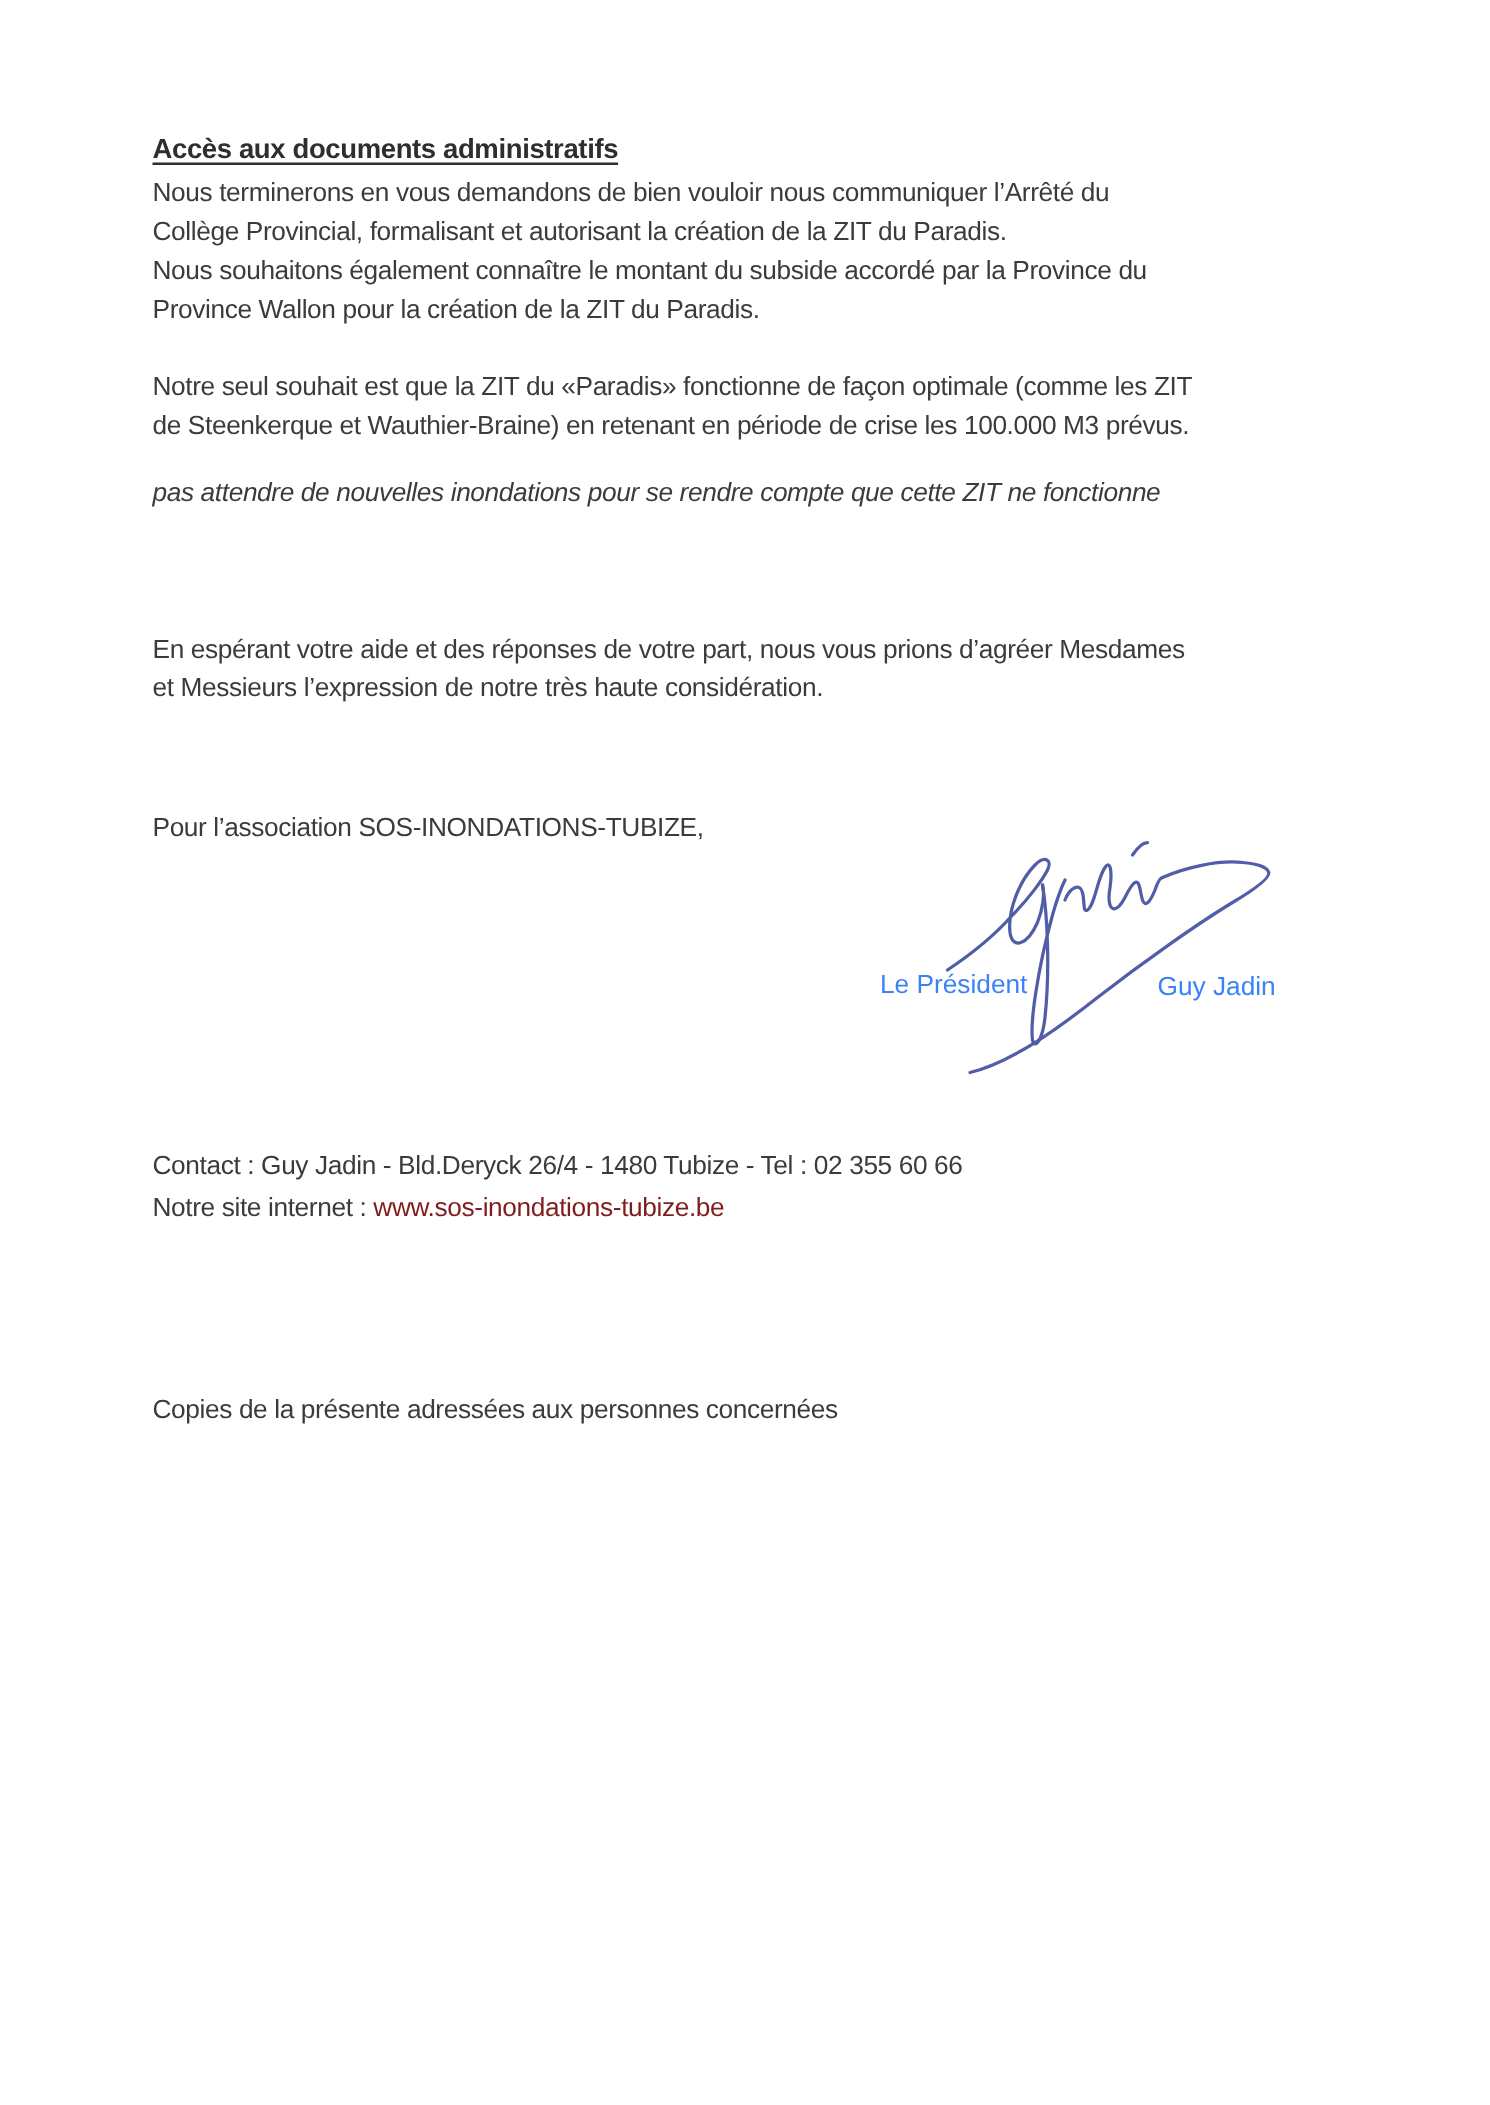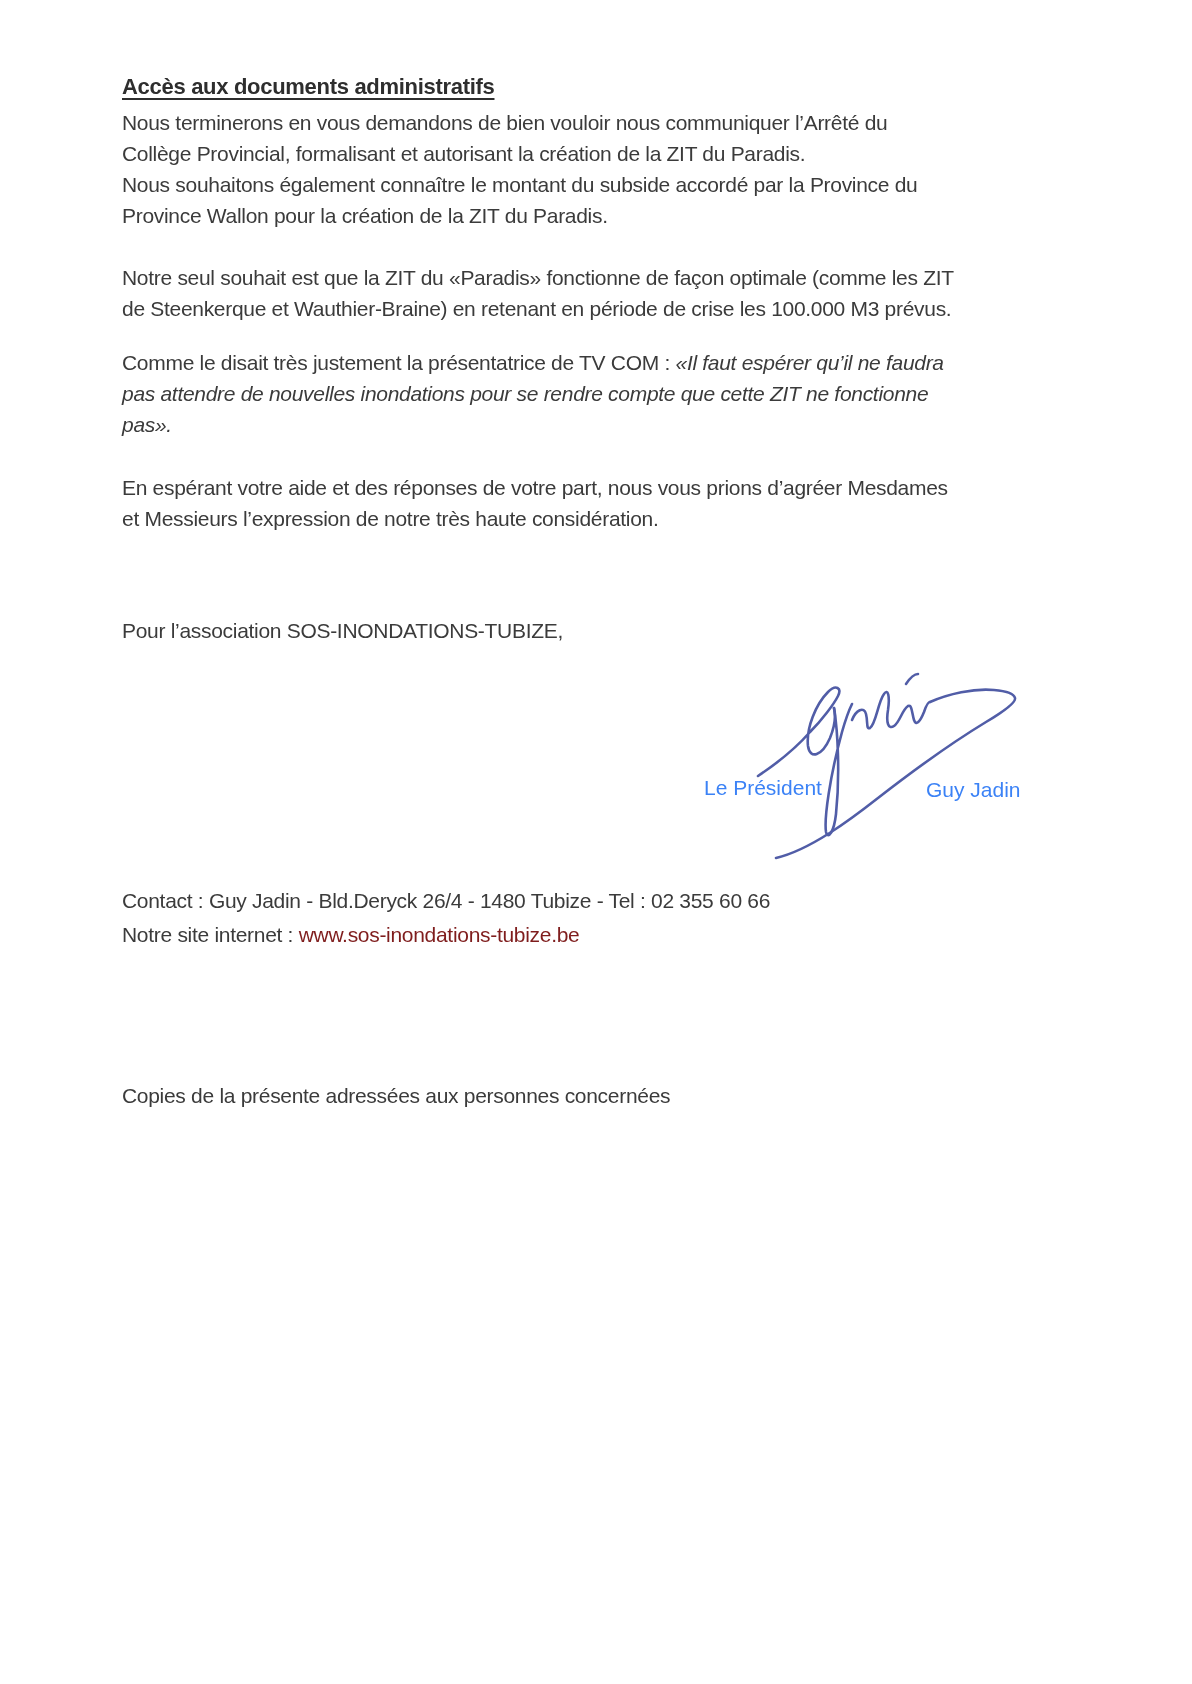--- a/index.html
+++ b/index.html
@@ -2,21 +2,21 @@
 <html><head>
 <meta charset="utf-8">
 <style>
   html,body{margin:0;padding:0;background:#ffffff;}
   body{
     width:1192px;height:1684px;position:relative;overflow:hidden;
     font-family:"Liberation Sans", sans-serif;
     color:#3b3b3b;
   }
   .page{position:absolute;inset:0;background:#ffffff;}
-  .txt{position:absolute;font-size:21px;line-height:31px;letter-spacing:-0.3px;color:#3b3b3b;}
+  .txt{position:absolute;font-size:21px;line-height:31px;letter-spacing:-0.3px;color:#3b3b3b;margin-top:32px;}
   .line{white-space:nowrap;}
   .heading{
     font-size:22px;font-weight:bold;color:#2e2e2e;
     text-decoration:underline;text-decoration-thickness:2px;text-underline-offset:4px;
     white-space:nowrap;
   }
   .italic{font-style:italic;}
   .link{
     color:#7f1d1d;cursor:pointer;
   }
@@ -36,23 +36,21 @@
     <div class="line">Nous souhaitons également connaître le montant du subside accordé par la Province du</div>
     <div class="line">Province Wallon pour la création de la ZIT du Paradis.</div>
   </div>
 
   <div class="txt" style="left:122px;top:262px;">
     <div class="line">Notre seul souhait est que la ZIT du «Paradis» fonctionne de façon optimale (comme les ZIT</div>
     <div class="line">de Steenkerque et Wauthier-Braine) en retenant en période de crise les 100.000 M3 prévus.</div>
   </div>
 
   <div class="txt" style="left:122px;top:347px;">
-    <div class="line"><span>Comme le disait très justement la présentatrice de TV COM : </span><span class="italic">«Il faut espérer qu’il ne faudra</span></div>
     <div class="line italic">pas attendre de nouvelles inondations pour se rendre compte que cette ZIT ne fonctionne</div>
-    <div class="line italic">pas».</div>
   </div>
 
   <div class="txt" style="left:122px;top:472px;">
     <div class="line">En espérant votre aide et des réponses de votre part, nous vous prions d’agréer Mesdames</div>
     <div class="line">et Messieurs l’expression de notre très haute considération.</div>
   </div>
 
   <div class="txt line" style="left:122px;top:615px;">Pour l’association SOS-INONDATIONS-TUBIZE,</div>
 
   <svg class="sig-svg" viewBox="0 0 320 244">

